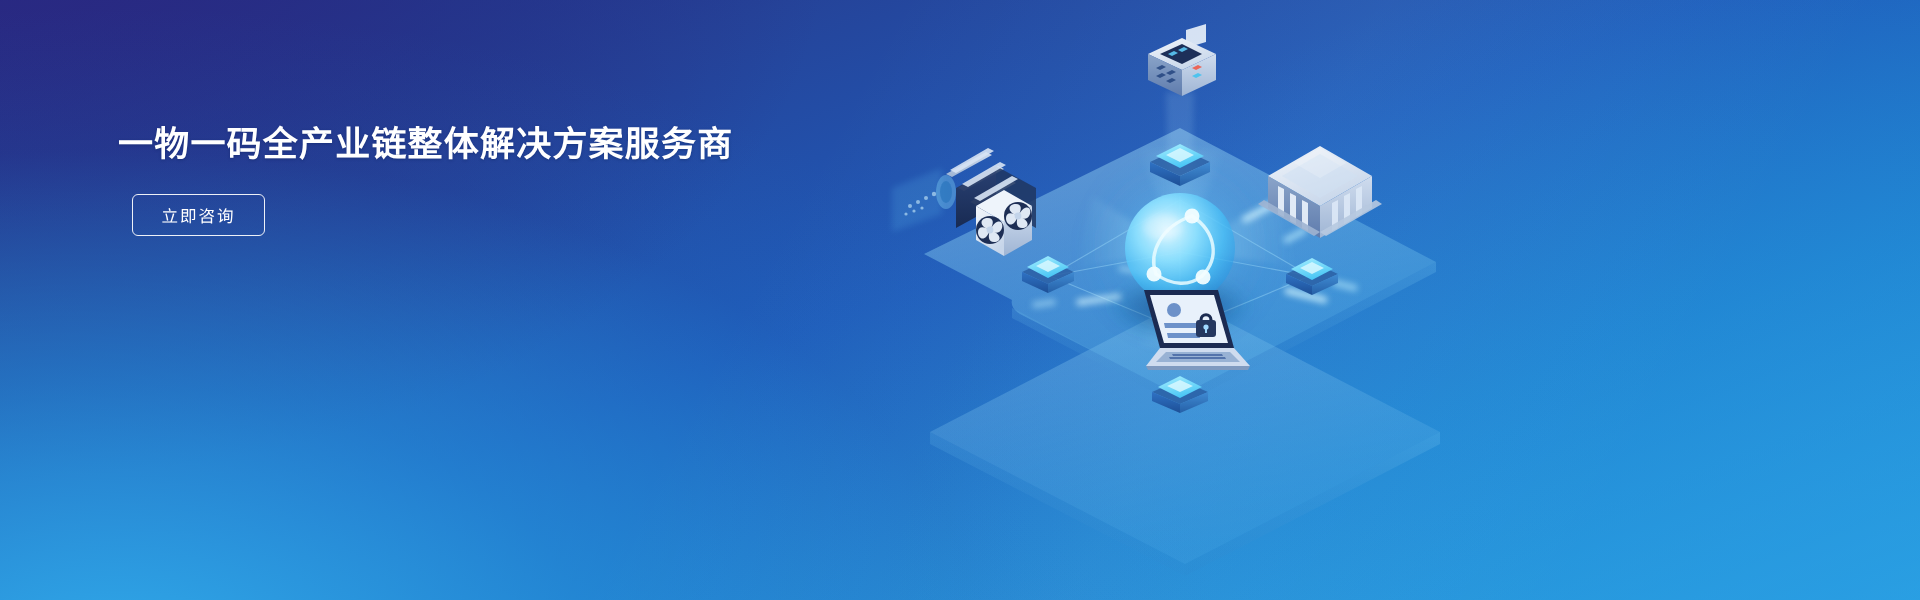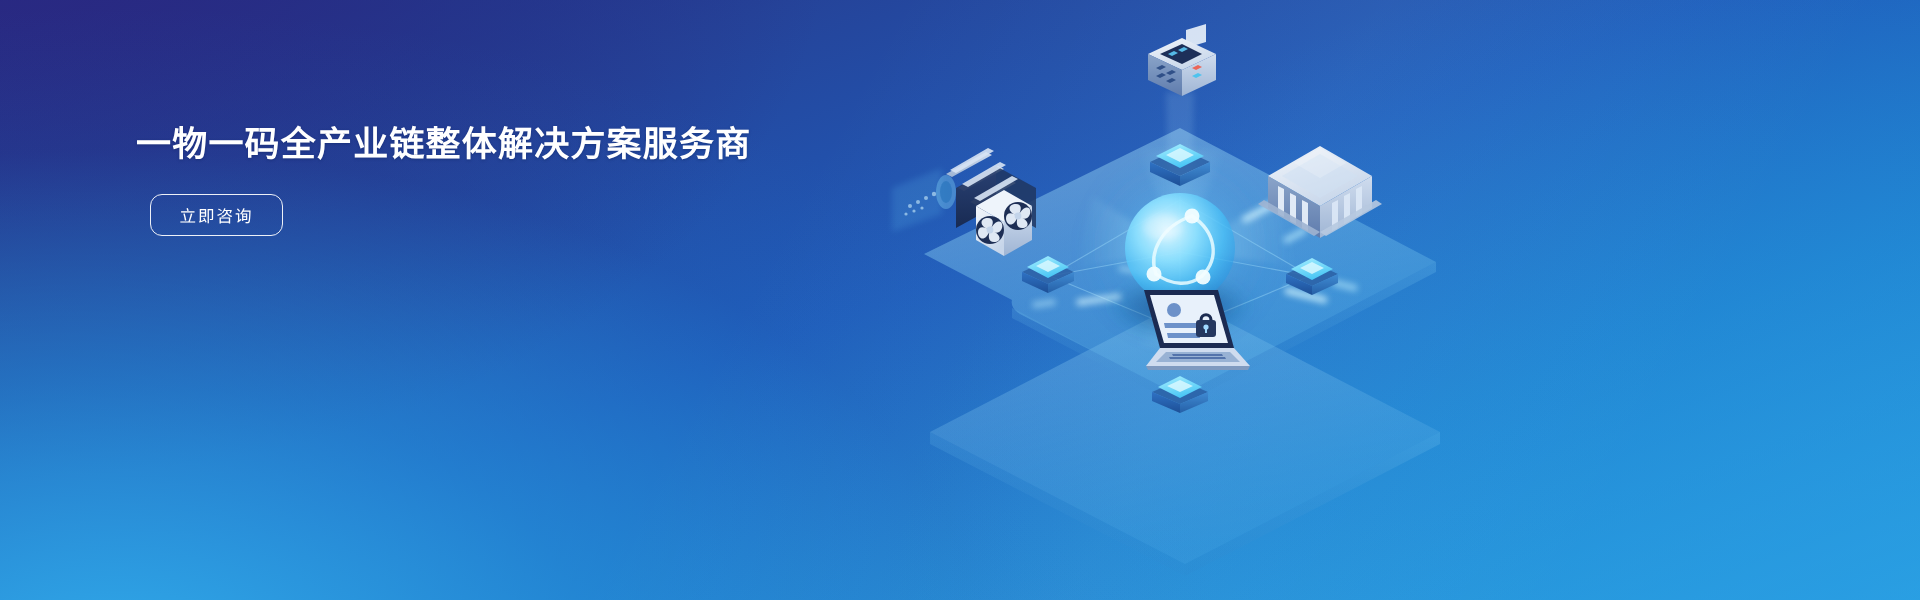--- a/index.html
+++ b/index.html
@@ -20,21 +20,21 @@
   }
 
   
   .sheen{
     position:absolute;inset:0;pointer-events:none;
     background:linear-gradient(118deg, rgba(255,255,255,0.00) 40%, rgba(180,225,255,0.07) 62%, rgba(255,255,255,0.00) 84%);
   }
 
   
   .copy{
-    position:absolute;left:136px;top:124px;width:700px;
+    position:absolute;left:118px;top:124px;width:700px;
   }
   .headline{
     margin:0;
     font-size:35px;
     line-height:1.15;
     font-weight:bold;
     color:#ffffff;
     letter-spacing:1.2px;
     text-shadow:0 1px 3px rgba(10,30,80,0.35);
     white-space:nowrap;
@@ -47,21 +47,21 @@
     letter-spacing:0.6px;
     font-weight:normal;
     white-space:nowrap;
   }
   .sub-wrap{margin-top:23px;}
   .cta{
     display:inline-flex;align-items:center;justify-content:center;
     margin-top:30px;margin-left:14px;
     width:133px;height:42px;
     border:1px solid rgba(255,255,255,0.92);
-    border-radius:12px;
+    border-radius:6px;
     color:#ffffff;
     font-size:16.5px;
     letter-spacing:2px;
     background:transparent;
     cursor:pointer;
     font-family:inherit;
   }
 
   
   .art{

